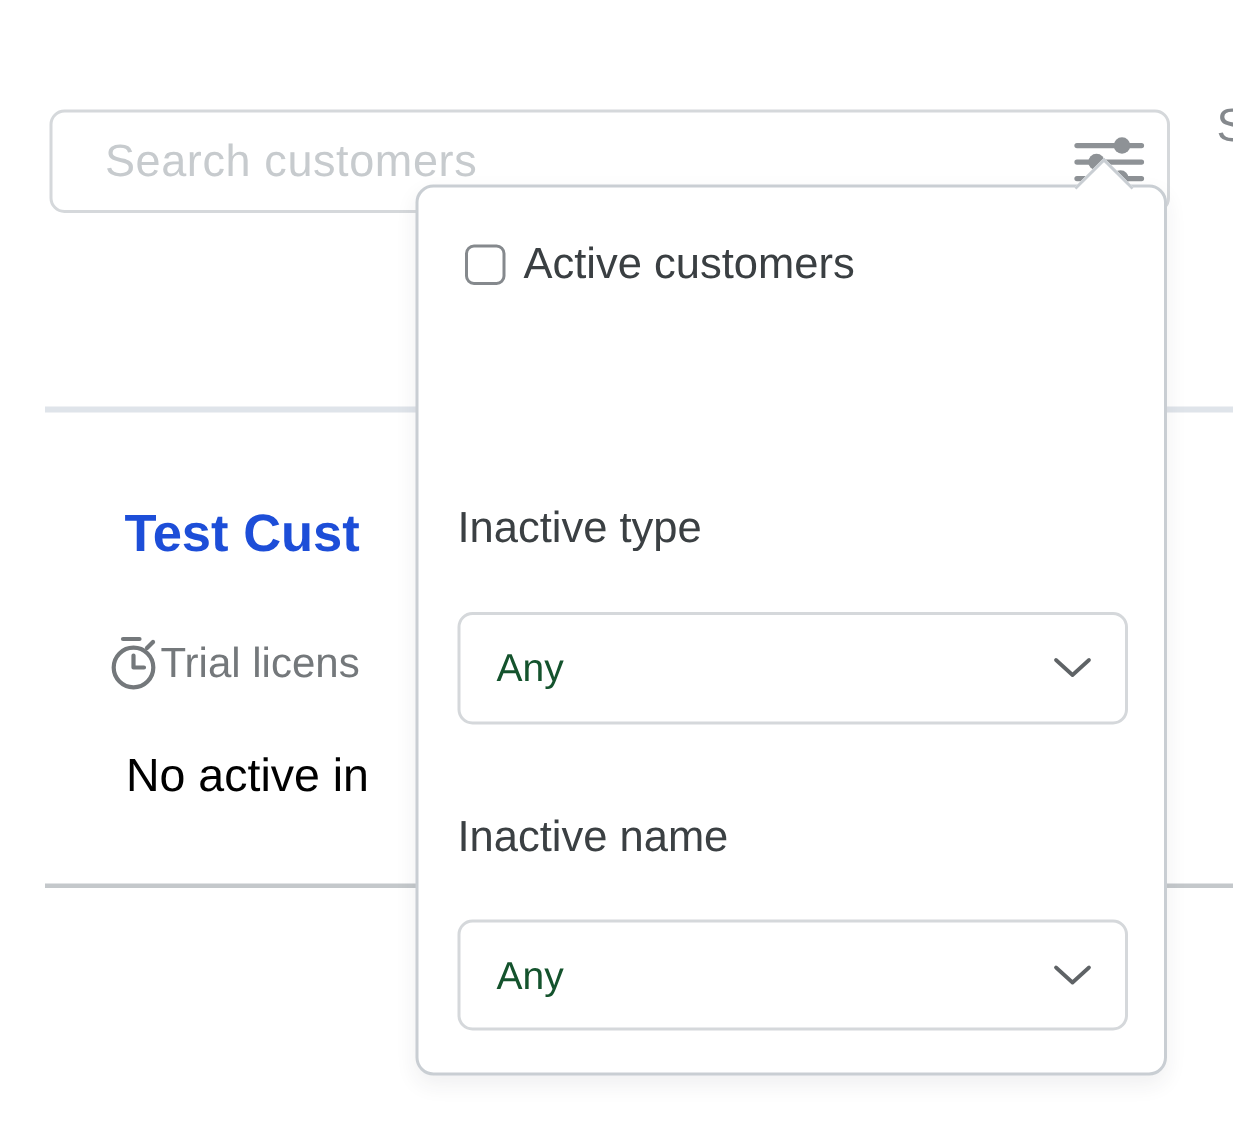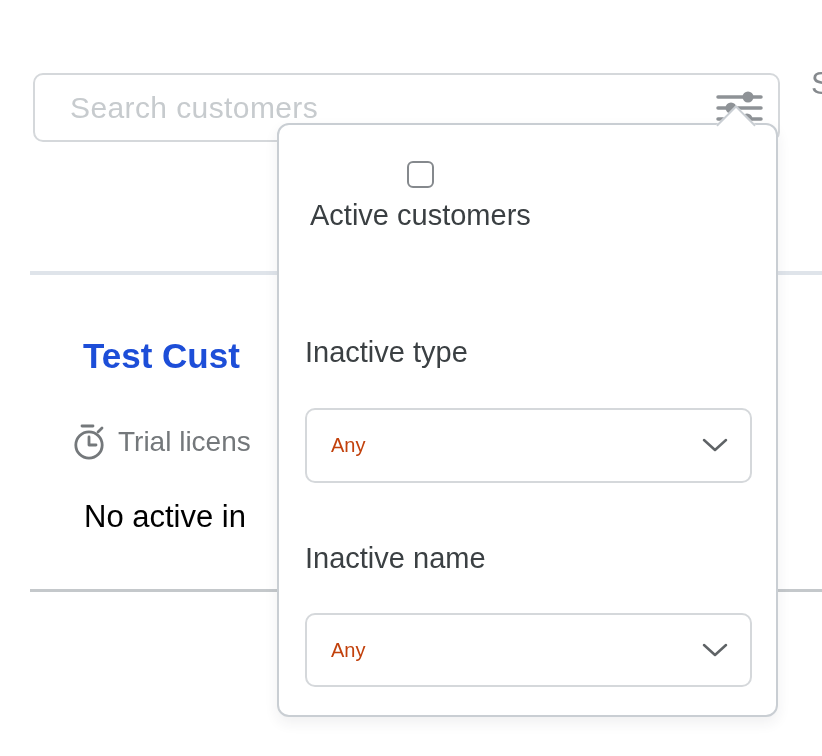--- a/index.html
+++ b/index.html
@@ -15,45 +15,45 @@
   .search-input::placeholder{color:#c7cbce;opacity:1;}
   .filter-btn{position:absolute;right:12px;top:12px;width:54px;height:42px;border:none;background:transparent;
     padding:0;margin:0;cursor:pointer;display:flex;align-items:center;justify-content:center;}
   .partial-s{position:absolute;left:811px;top:66px;font-size:31px;color:#85898d;white-space:nowrap;}
 
   
   .divider-top{position:absolute;left:30px;top:271px;width:792px;height:4px;background:#dfe4ea;}
   .divider-bottom{position:absolute;left:30px;top:589px;width:792px;height:3px;background:#c4c8cb;}
   .cust-name{position:absolute;left:83px;top:337px;font-size:35px;font-weight:bold;color:#1d4ed8;
     line-height:38px;white-space:nowrap;}
-  .cust-license{position:absolute;left:73px;top:423px;display:flex;align-items:center;gap:11px;
+  .cust-license{position:absolute;left:73px;top:423px;display:flex;align-items:center;
     color:#74787b;font-size:28px;line-height:34px;white-space:nowrap;}
   .cust-status{position:absolute;left:84px;top:500px;font-size:31px;color:#000000;line-height:34px;white-space:nowrap;}
 
   
   .panel{position:absolute;left:277px;top:123px;width:501px;height:594px;box-sizing:border-box;
     background:#fff;border:2px solid #c9ced3;border-radius:12px;
     box-shadow:0 6px 14px rgba(40,45,50,0.07);z-index:10;}
   .panel-caret{position:absolute;left:443px;top:-14px;width:26px;height:26px;background:#fff;
     border-top:2px solid #c9ced3;border-left:2px solid #c9ced3;transform:rotate(45deg);}
   .chk-row{position:absolute;left:31px;display:flex;align-items:center;gap:12px;cursor:pointer;}
-  .chk-row.r1{top:36px;flex-direction:column;}
+  .chk-row.r1{top:36px;}
   .chk-row.r2{top:115px;}
   .chk-box{width:27px;height:27px;box-sizing:border-box;border:2.5px solid #85898d;border-radius:6px;
     background:#fff;flex:0 0 auto;}
   .chk-label{font-size:29px;color:#3a3f42;line-height:31px;white-space:nowrap;}
   .fld-label{position:absolute;left:26px;font-size:29px;color:#3b4043;line-height:34px;white-space:nowrap;}
   .fld-label.l1{top:210px;}
   .fld-label.l2{top:416px;}
   .select{position:absolute;left:26px;width:447px;box-sizing:border-box;border:2px solid #d5d8db;
     border-radius:10px;background:#fff;display:flex;align-items:center;justify-content:space-between;
     padding:0 22px 0 24px;cursor:pointer;}
   .select.s1{top:283px;height:75px;}
   .select.s2{top:488px;height:74px;}
-  .select-value{font-size:20px;color:#c2410c;white-space:nowrap;}
+  .select-value{font-size:26px;color:#14532d;white-space:nowrap;}
   .select .chev{flex:0 0 auto;display:flex;}
 </style>
 </head>
 <body>
 
 <div class="stage">
 
   <div class="search-wrap">
     <input class="search-input" type="text" value="" placeholder="Search customers" style="">
     <button class="filter-btn">

